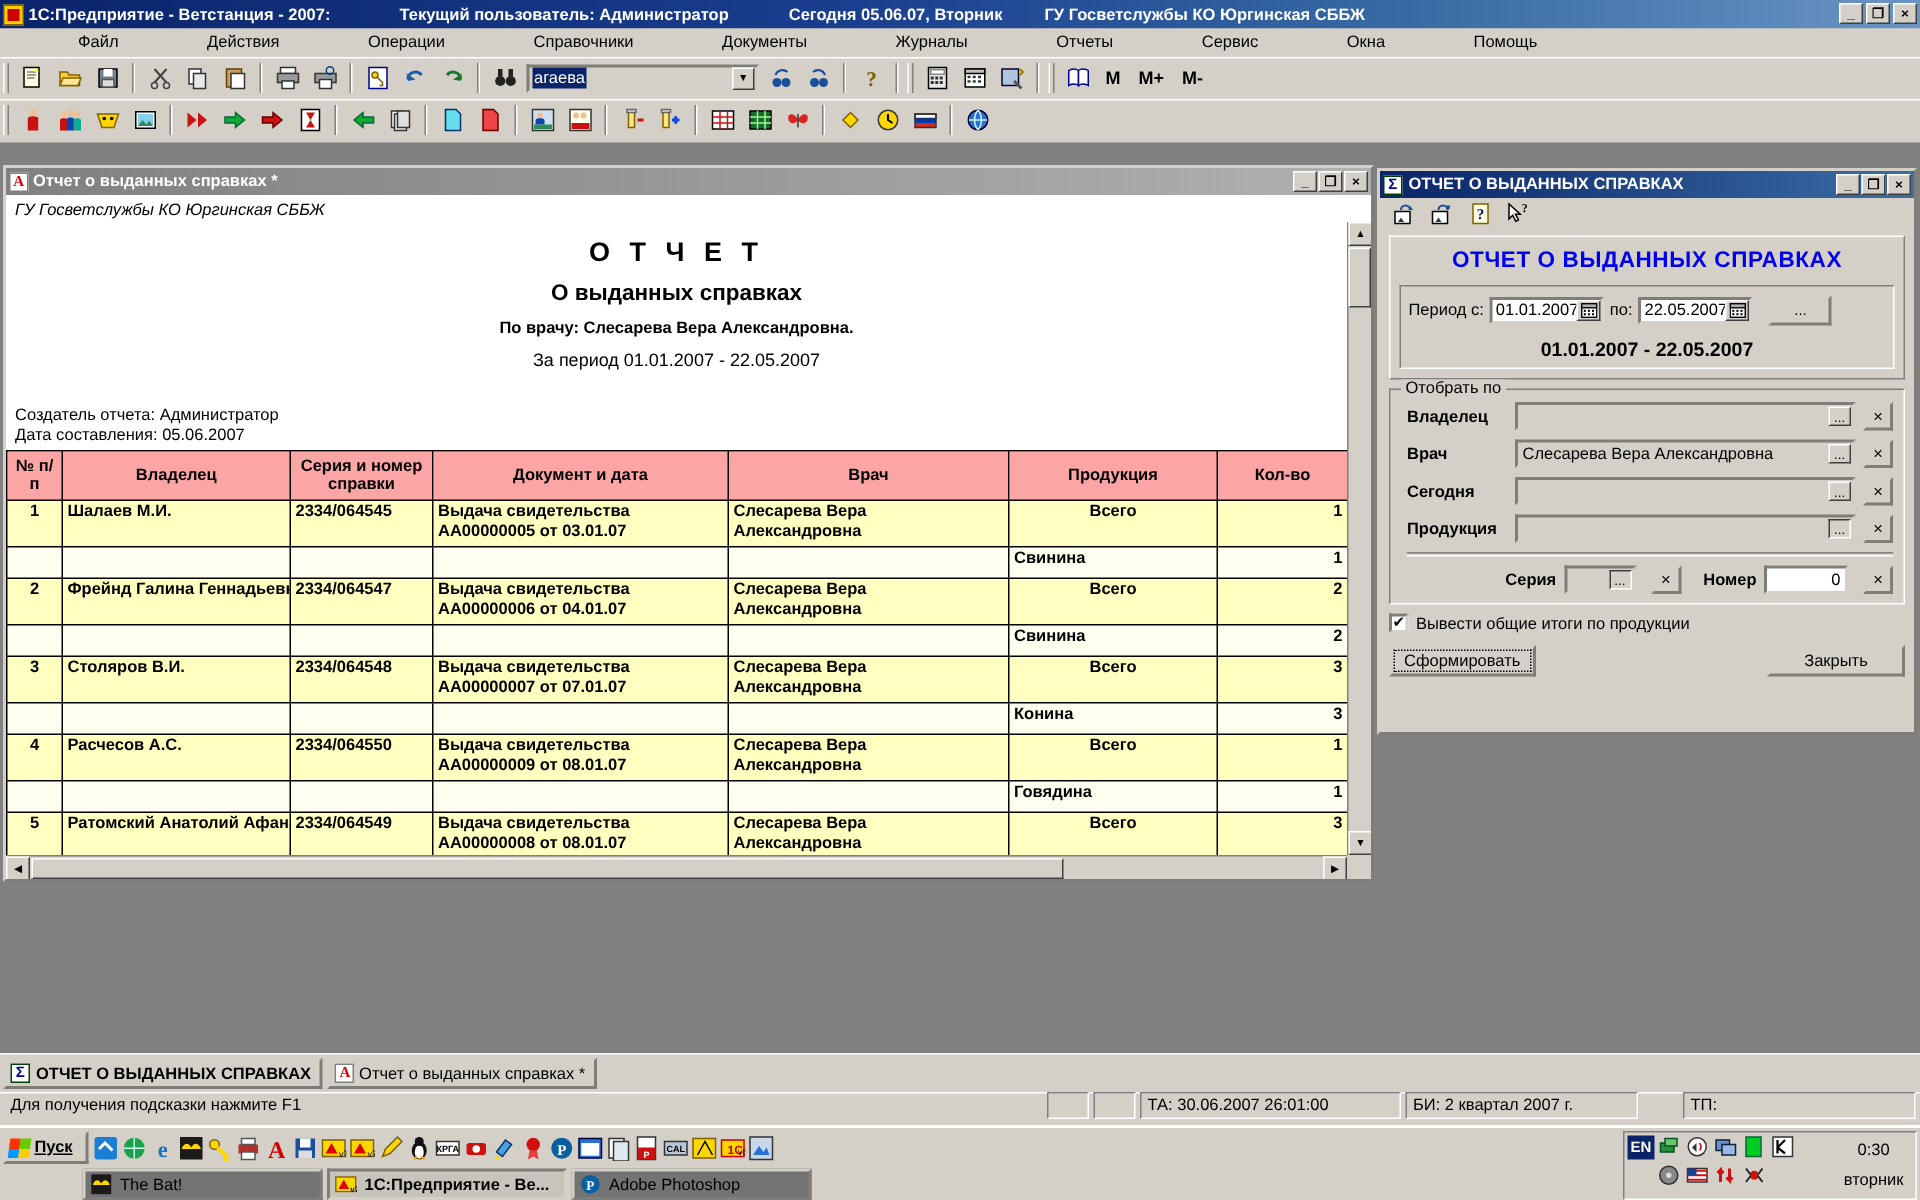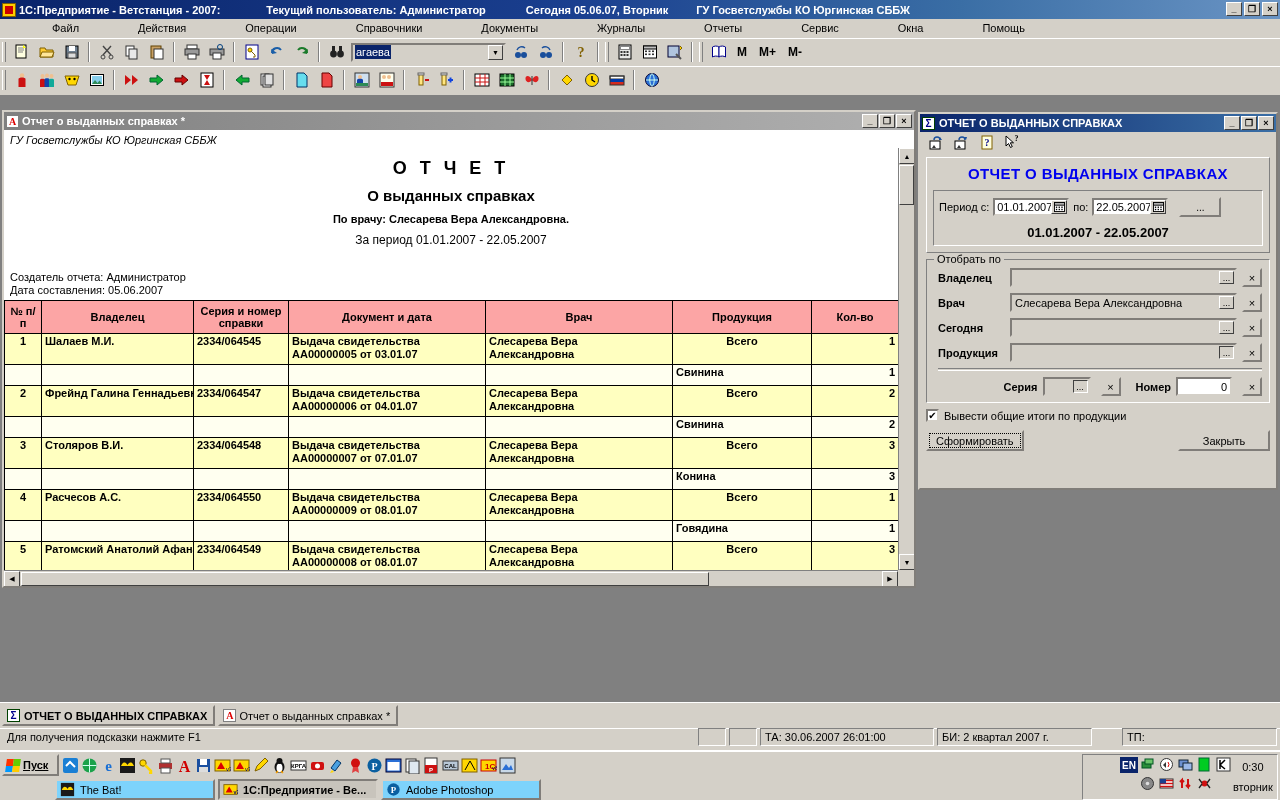--- a/index.html
+++ b/index.html
@@ -313,35 +313,35 @@
   .flag i { display: block; }
   .quicklaunch {
     position: absolute; left: 62px; top: 2px; height: 22px;
     display: flex; align-items: center; gap: 2px;
   }
   .qi { width: 17px; height: 17px; flex: none; }
   .tasks {
     position: absolute; left: 55px; top: 27px; display: flex; gap: 3px;
   }
   .task {
-    height: 21px; background: #7dd3fc; border: 2px outset #d4d0c8;
+    height: 21px; background: #737373; border: 2px outset #d4d0c8;
     display: flex; align-items: center; padding: 0 8px 0 3px; font-size: 11px;
     min-width: 160px;
   }
   .task.active { border-style: inset; background: #c8c4bc; font-weight: bold; }
   .task .ti { width: 15px; height: 15px; margin-right: 5px; flex: none; }
   .tray {
     position: absolute; right: 2px; top: 2px; width: 196px; height: 46px;
     border: 1px solid; border-color: #808080 #fff #fff #808080;
     display: flex; align-items: flex-start; padding: 2px;
   }
   .kbd {
     width: 18px; height: 16px; background: #0a246a; color: #fff;
     font-size: 10px; font-weight: bold; display: flex;
-    align-items: center; justify-content: center; flex: none; margin-right: 2px; margin-left: 35px;
+    align-items: center; justify-content: center; flex: none; margin-right: 2px;
   }
   .trayicons { display: grid; grid-template-columns: repeat(5, 17px);
                grid-auto-rows: 17px; gap: 2px; }
   .tri { width: 15px; height: 15px; }
   .clock {
     margin-left: auto; text-align: center; font-size: 11px; padding-right: 6px;
     line-height: 20px;
   }
 </style>
 </head>

